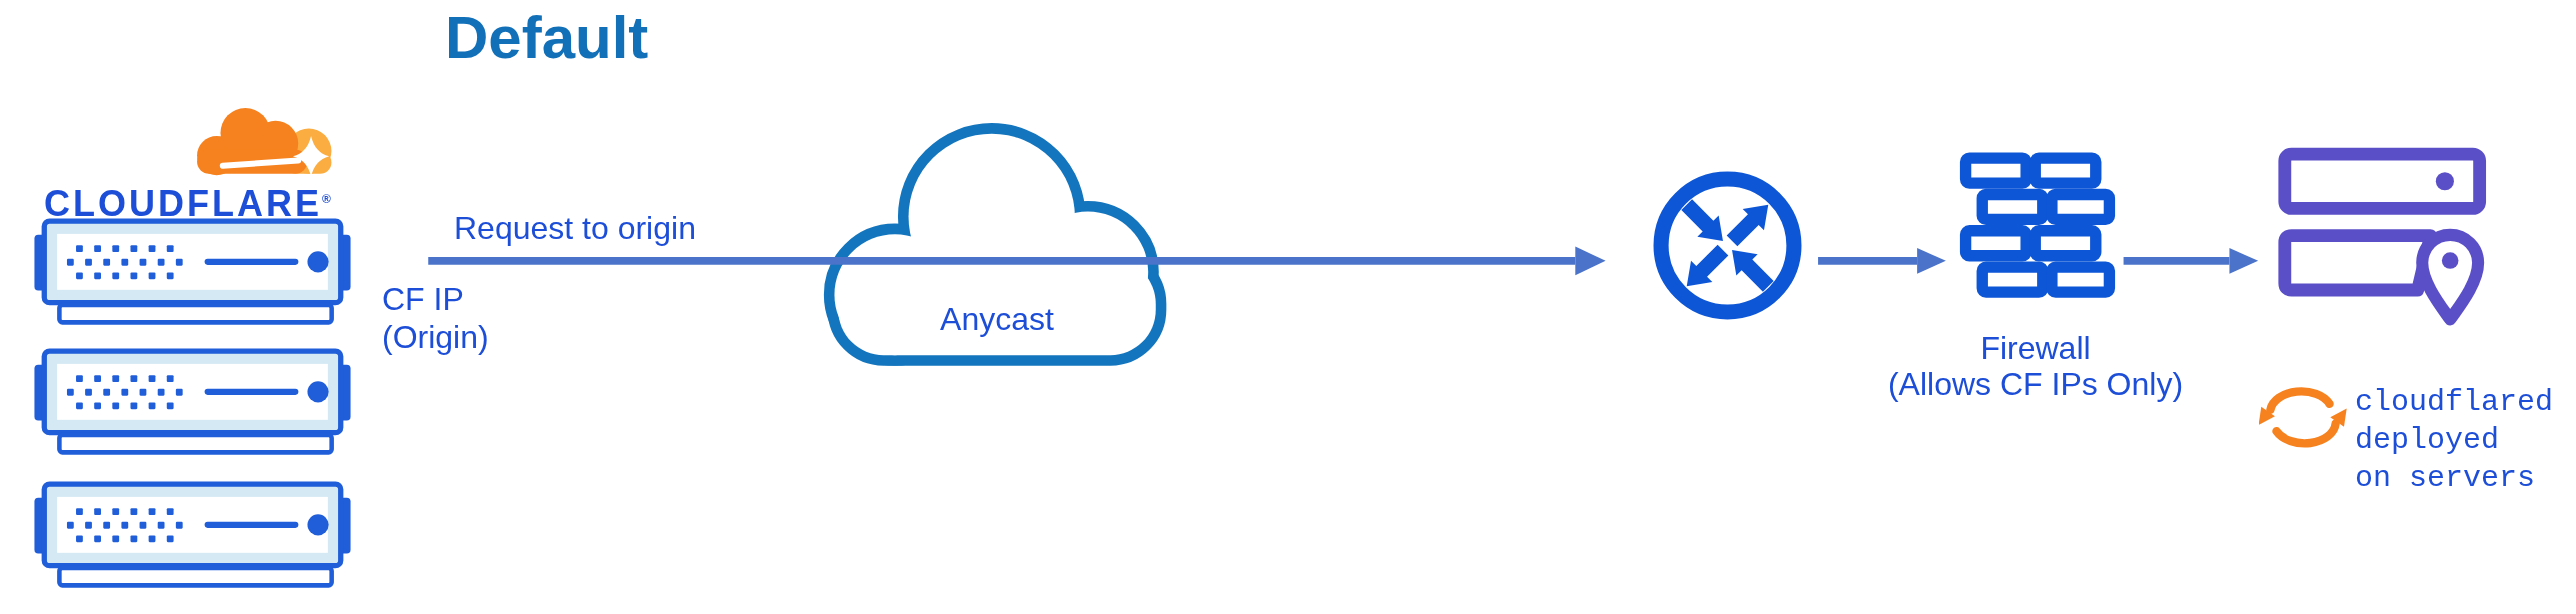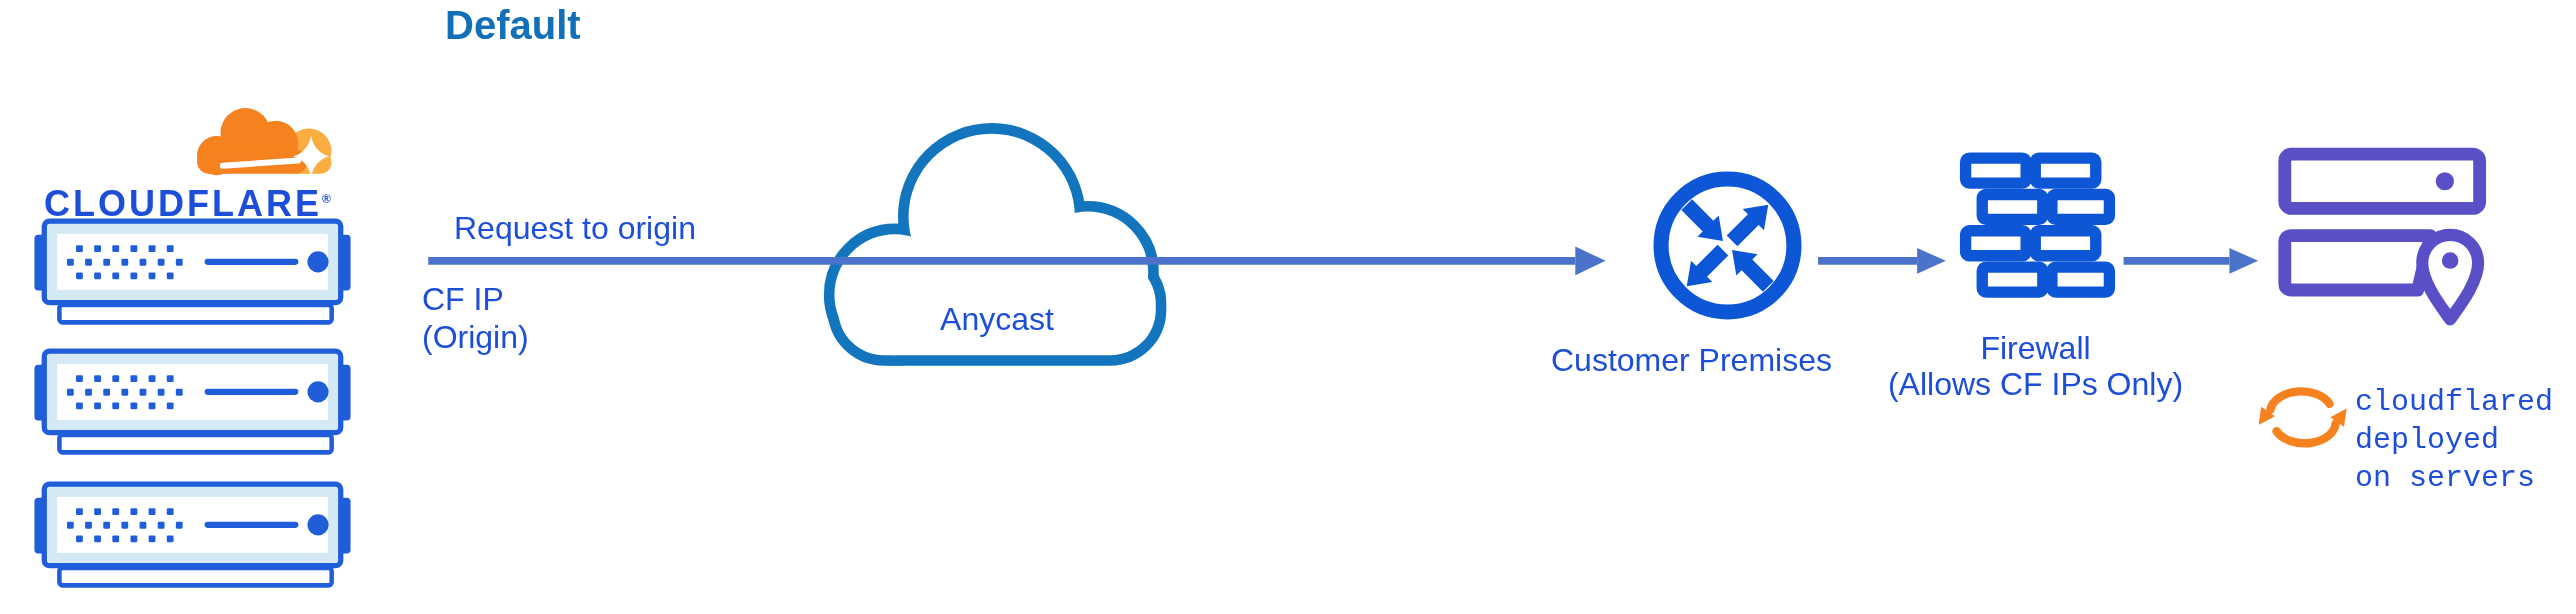--- a/index.html
+++ b/index.html
@@ -3,29 +3,29 @@
 <meta charset="utf-8">
 <style>
   html,body{margin:0;padding:0;background:#ffffff;}
   body{
     width:2576px;height:614px;position:relative;overflow:hidden;
     font-family:"Liberation Sans","DejaVu Sans",sans-serif;
   }
   .abs{position:absolute;}
   .lbl{color:#1d4ed8;font-size:32px;line-height:38px;font-weight:400;}
   #diagram-title{
-    left:445px;top:3px;font-size:40px;font-weight:600;color:#1270b9;letter-spacing:0px;text-align:center;
+    left:445px;top:3px;font-size:60px;font-weight:600;color:#1270b9;letter-spacing:0px;text-align:center;
   }
   #wordmark{
     left:44px;top:183px;font-size:36px;font-weight:800;color:#1d4ed8;letter-spacing:3px;
     white-space:nowrap;
   }
   #wordmark sup{font-size:12px;font-weight:700;vertical-align:super;letter-spacing:0;}
   #request-label{left:454px;top:209px;white-space:nowrap;}
-  #cfip-label{left:382px;top:280px;margin-left:40px;}
+  #cfip-label{left:382px;top:280px;}
   #internet-label{left:819px;top:300px;width:356px;text-align:center;}
   #cpe-label{left:1551px;top:341px;white-space:nowrap;}
   #firewall-label{left:1869px;top:330px;width:333px;text-align:center;line-height:36px;}
   #origin-label{left:2263px;top:324px;white-space:nowrap;}
   #cloudflared-note{left:2355px;top:383px;width:194px;font-size:30px;line-height:38px;font-family:Liberation Mono, monospace;}
   svg{display:block;}
   .overlay{left:0;top:0;pointer-events:none;}
 </style>
 </head>
 <body>
@@ -122,21 +122,20 @@
     </g>
   </svg>
 
   <div class="abs lbl" id="request-label">Request to origin</div>
   <div class="abs lbl" id="cfip-label">
     <div>CF IP</div>
     <div>(Origin)</div>
   </div>
   <div class="abs lbl" id="internet-label">Anycast</div>
   <div class="abs lbl" id="cpe-label">
-    <div>Customer Premises</div>
   </div>
   <div class="abs lbl" id="firewall-label">
     <div>Firewall</div>
     <div>(Allows CF IPs Only)</div>
   </div>
   <div class="abs lbl" id="cloudflared-note">cloudflared deployed on servers</div>
 
   <svg class="abs" style="left:1652px;top:170px;" width="151" height="151" viewBox="0 0 200 200">
     <circle cx="100" cy="100" r="88" fill="#ffffff" stroke="#0d56d6" stroke-width="20"></circle>
     <g fill="#0d56d6">

